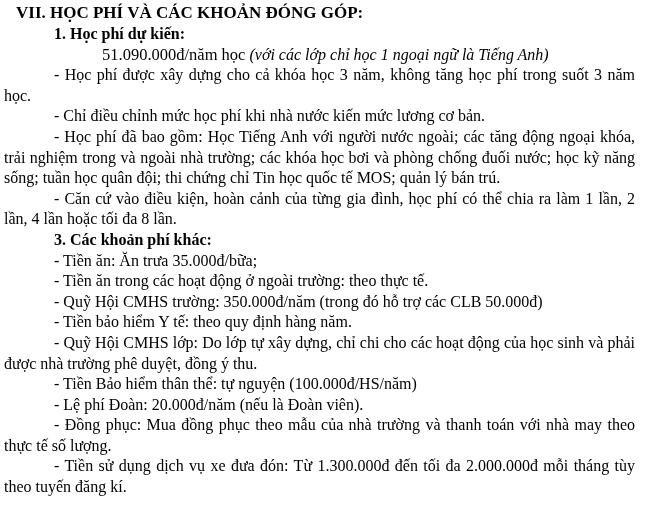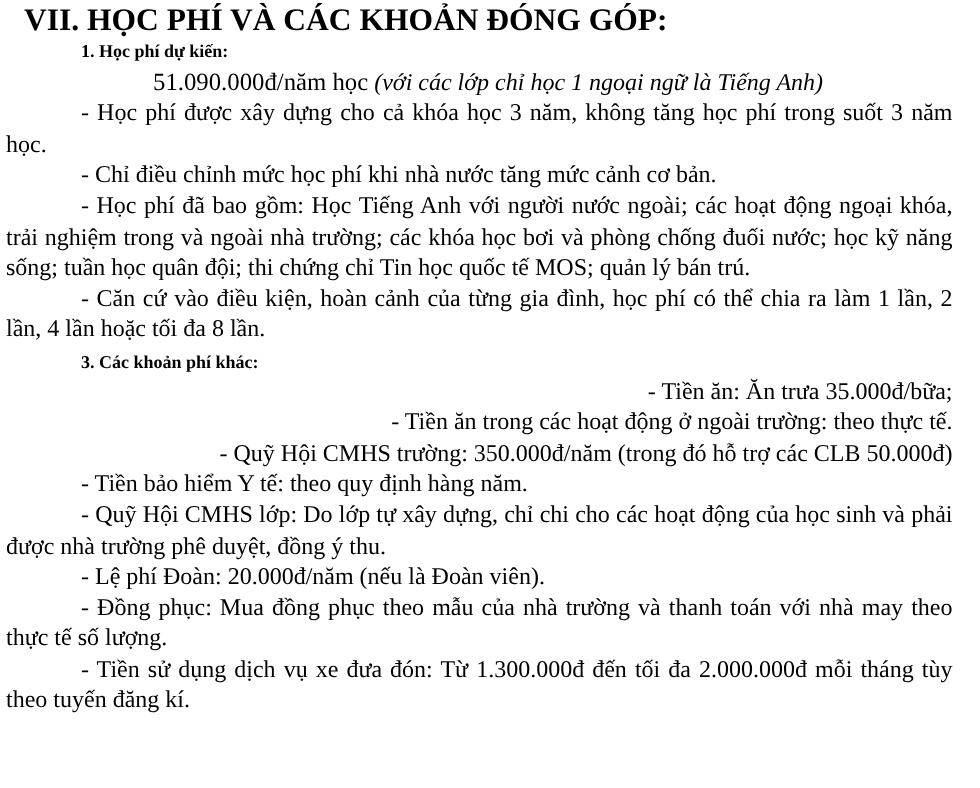--- a/index.html
+++ b/index.html
@@ -3,50 +3,51 @@
   <meta charset="utf-8">
   <style>
     html, body { margin: 0; padding: 0; background: #ffffff; }
     body {
       width: 653px; height: 525px; overflow: hidden;
       font-family: "Liberation Serif", "DejaVu Serif", serif;
       font-size: 16px; color: #000;
     }
     .doc { position: relative; padding: 2px 18px 0 4px; width: 631px; }
     .line { line-height: 20.6px; margin: 0; }
-    .h1 { font-weight: bold; font-size: 21px; padding-left: 12px; line-height: 22px; }
-    .h2 { font-weight: bold; font-size: 12px; padding-left: 50px; }
+    .h1 { font-weight: bold; font-size: 17px; padding-left: 12px; line-height: 22px; }
+    .h2 { font-weight: bold; font-size: 16px; padding-left: 50px; }
     .price { padding-left: 98px; white-space: nowrap; }
     .price b { font-weight: normal; font-size: 16.5px; }
     .price i { font-style: italic; }
     .para { text-align: justify; text-indent: 50px; }
-    .item { padding-left: 50px; text-align: right; }
+    .item { padding-left: 50px; }
   </style>
 </head>
 <body>
 
 <div class="doc">
   <p class="line h1">VII. HỌC PHÍ VÀ CÁC KHOẢN ĐÓNG GÓP:</p>
 
   <p class="line h2">1. Học phí dự kiến:</p>
 
   <p class="line price">
     <b>51.090.000đ/năm học</b>
     <i>(với các lớp chỉ học 1 ngoại ngữ là Tiếng Anh)</i>
   </p>
 
   <p class="line para">- Học phí được xây dựng cho cả khóa học 3 năm, không tăng học phí trong suốt 3 năm học.</p>
-  <p class="line para">- Chỉ điều chỉnh mức học phí khi nhà nước tăng mức cảnh cơ bản.</p>
-  <p class="line para">- Học phí đã bao gồm: Học Tiếng Anh với người nước ngoài; các hoạt động ngoại khóa, trải nghiệm trong và ngoài nhà trường; các khóa học bơi và phòng chống đuối nước; học kỹ năng sống; tuần học quân đội; thi chứng chỉ Tin học quốc tế MOS; quản lý bán trú.</p>
+  <p class="line para">- Chỉ điều chỉnh mức học phí khi nhà nước kiến mức lương cơ bản.</p>
+  <p class="line para">- Học phí đã bao gồm: Học Tiếng Anh với người nước ngoài; các tăng động ngoại khóa, trải nghiệm trong và ngoài nhà trường; các khóa học bơi và phòng chống đuối nước; học kỹ năng sống; tuần học quân đội; thi chứng chỉ Tin học quốc tế MOS; quản lý bán trú.</p>
   <p class="line para">- Căn cứ vào điều kiện, hoàn cảnh của từng gia đình, học phí có thể chia ra làm 1 lần, 2 lần, 4 lần hoặc tối đa 8 lần.</p>
 
   <p class="line h2">3. Các khoản phí khác:</p>
 
   <p class="line item">- Tiền ăn:  Ăn trưa 35.000đ/bữa;</p>
   <p class="line item">- Tiền ăn trong các hoạt động ở ngoài trường: theo thực tế.</p>
   <p class="line item">-  Quỹ Hội CMHS trường: 350.000đ/năm (trong đó hỗ trợ các CLB 50.000đ)</p>
 
   <p class="line para">- Tiền bảo hiểm Y tế: theo quy định hàng năm.</p>
   <p class="line para">- Quỹ Hội CMHS lớp: Do lớp tự xây dựng, chỉ chi cho các hoạt động của học sinh và phải được nhà trường phê duyệt, đồng ý thu.</p>
+  <p class="line para">- Tiền Bảo hiểm thân thể: tự nguyện (100.000đ/HS/năm)</p>
   <p class="line para">- Lệ phí Đoàn: 20.000đ/năm (nếu là Đoàn viên).</p>
   <p class="line para">- Đồng phục: Mua đồng phục theo mẫu của nhà trường và thanh toán với nhà may theo thực tế số lượng.</p>
   <p class="line para">- Tiền sử dụng dịch vụ xe đưa đón: Từ 1.300.000đ đến tối đa 2.000.000đ mỗi tháng tùy theo tuyến đăng kí.</p>
 </div>
 
 </body></html>

